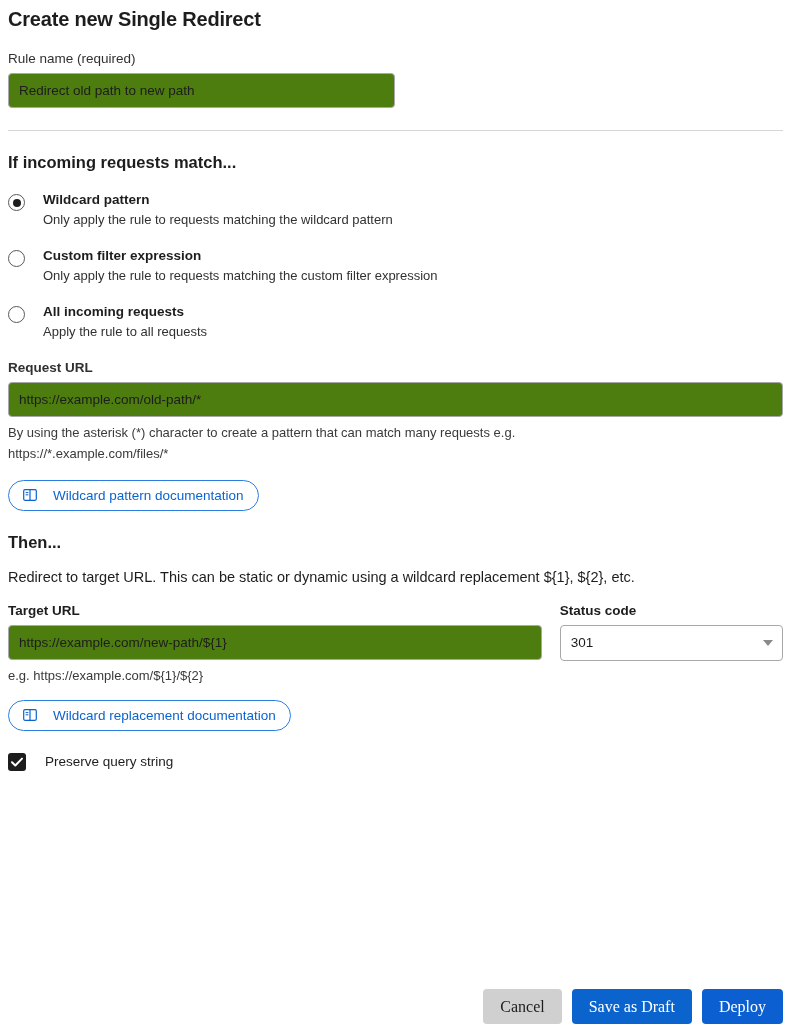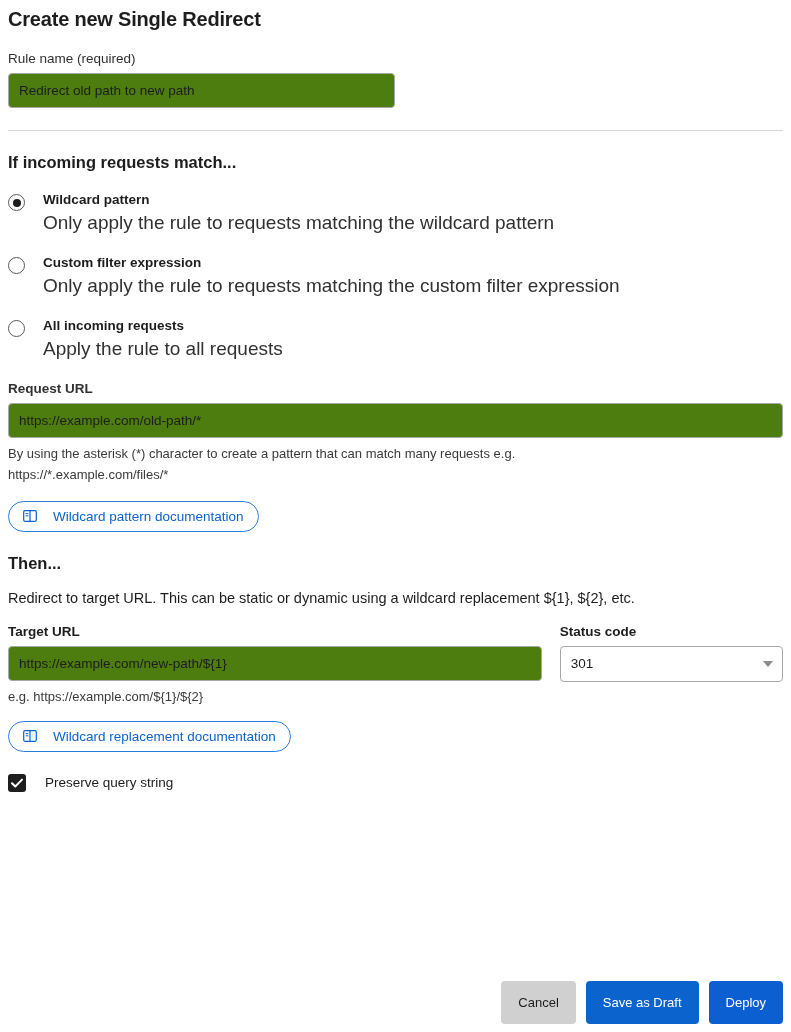--- a/index.html
+++ b/index.html
@@ -96,21 +96,21 @@
   }
   .radio-text { display: block; }
   .radio-title {
     font-size: 13.5px;
     font-weight: bold;
     color: #1d1d1d;
     display: block;
     margin-bottom: 5px;
   }
   .radio-desc {
-    font-size: 19px;
+    font-size: 13px;
     color: #313131;
     display: block;
   }
   .full-input { width: 100%; height: 36px; }
   .doc-pill {
     display: inline-flex;
     align-items: center;
     gap: 16px;
     border: 1px solid #2b7ee0;
     border-radius: 18px;
@@ -197,25 +197,25 @@
     color: #1d1d1d;
   }
   .button-bar {
     position: absolute;
     right: 8px;
     bottom: 8px;
     display: flex;
     gap: 10px;
   }
   .btn {
-    font-size: 13px;
-    font-family: Liberation Sans, sans-serif;
+    font-size: 16px;
+    font-family: Liberation Serif, serif;
     border-radius: 4px;
     border: none;
-    height: 43px;
+    height: 35px;
     padding: 0 17px;
     cursor: pointer;
   }
   .btn-cancel {
     background: #d0d0d0;
     color: #1d1d1d;
   }
   .btn-draft {
     background: #0b63ce;
     color: #fff;

